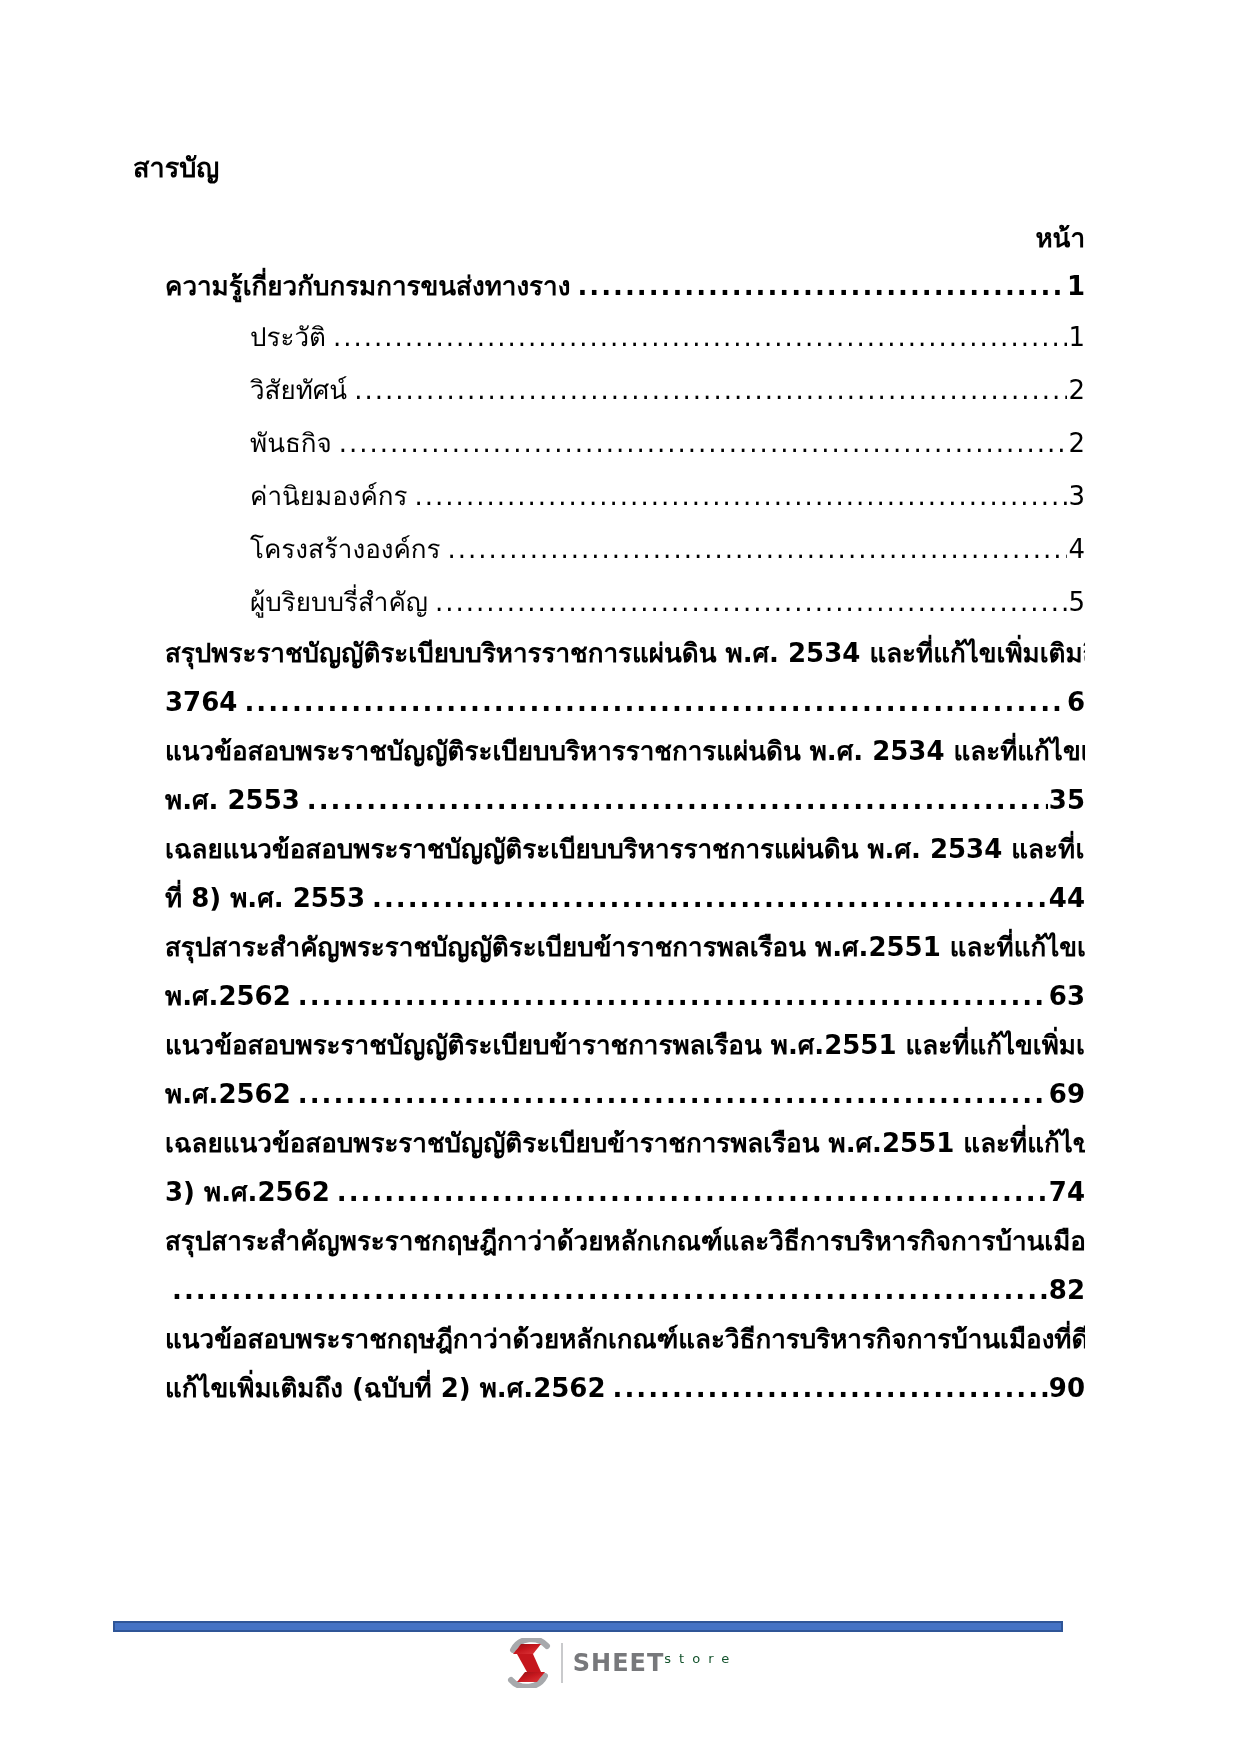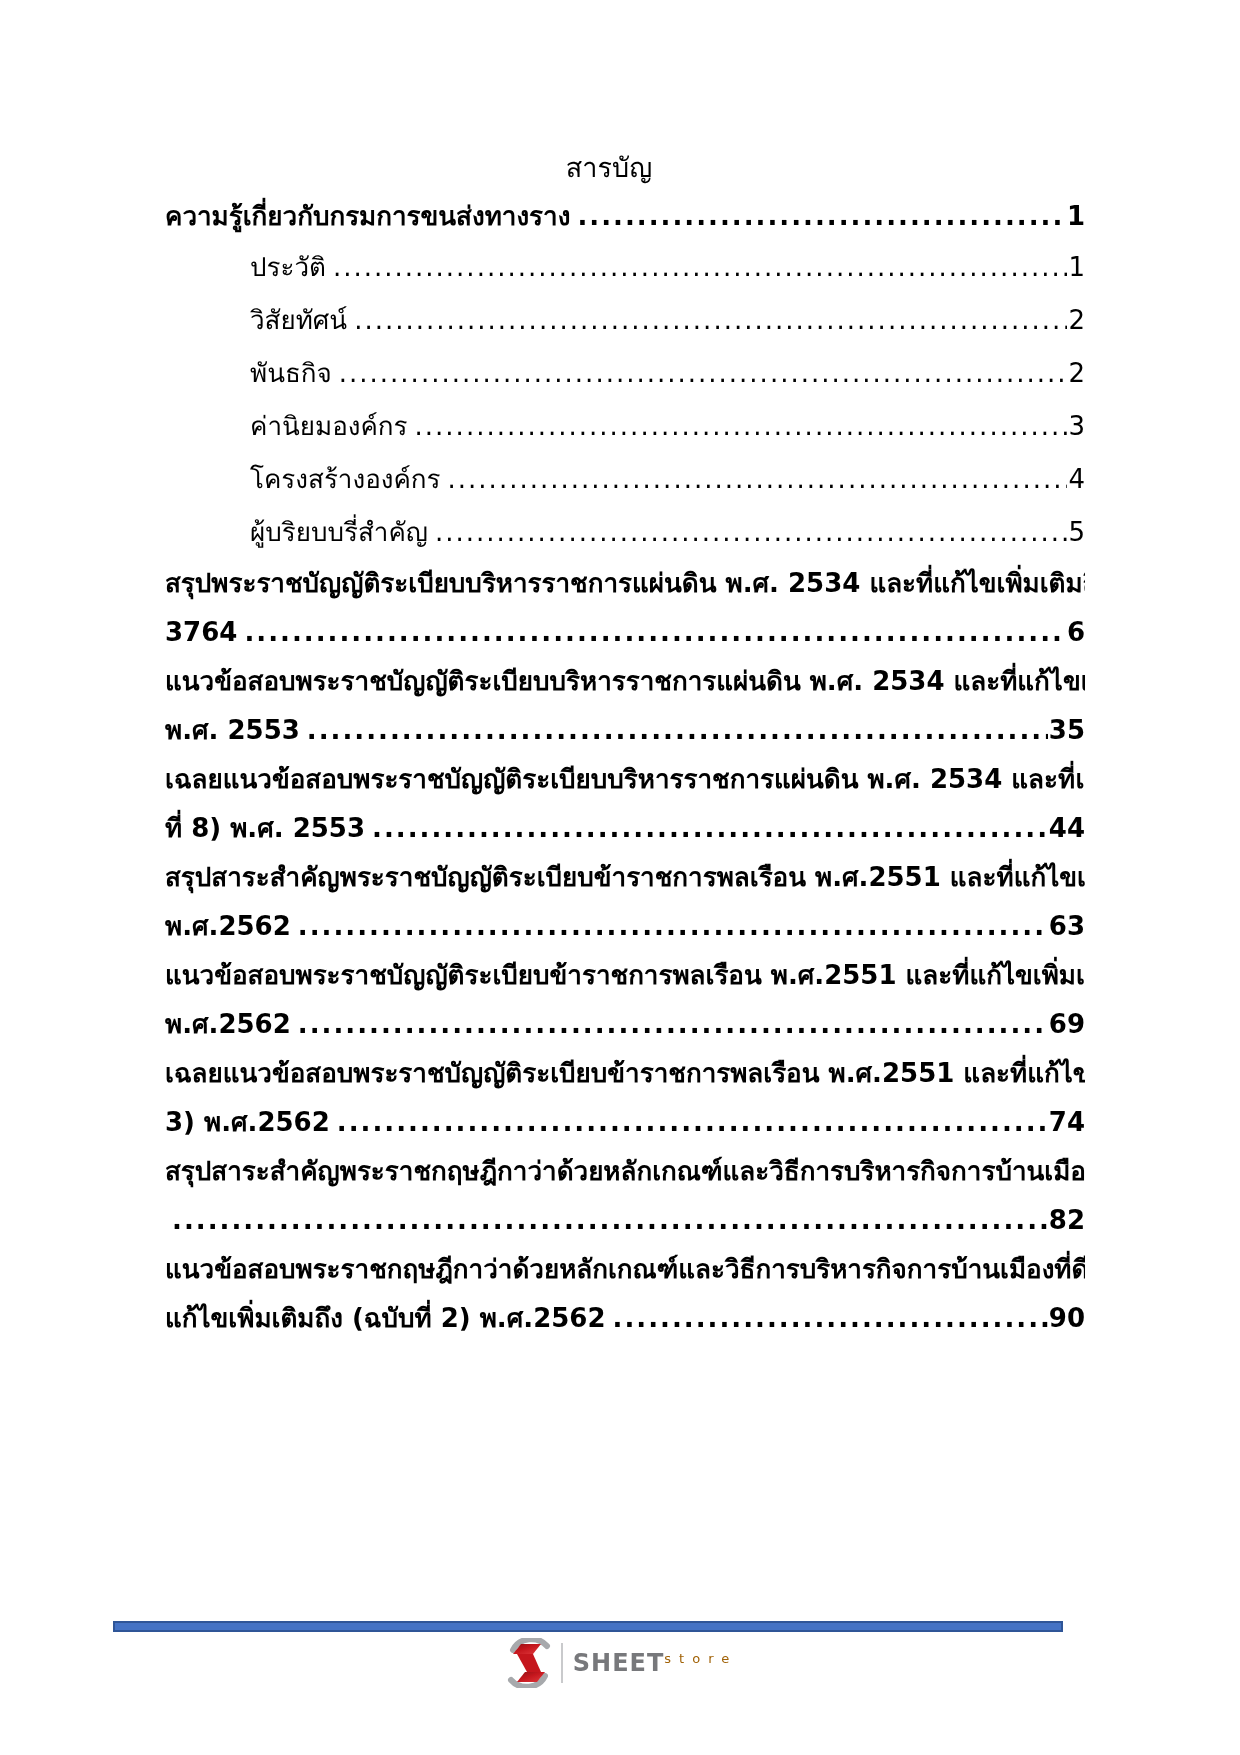--- a/index.html
+++ b/index.html
@@ -11,22 +11,21 @@
     color:#000;
     font-family:"DejaVu Sans","Liberation Sans",sans-serif;
     overflow:hidden;
   }
   .content{
     position:absolute;
     left:133px;top:148px;
     width:952px;
   }
   .doc-title{
-    text-align:center;
-    font-size:27px;font-weight:normal;
+    font-size:27px;font-weight:bold;
     height:40px;line-height:40px;
   }
   .page-col-label{
     text-align:right;
     font-size:26px;font-weight:bold;
     height:40px;line-height:40px;
     margin-top:30px;
   }
   .toc{margin-top:4px;}
   .line{
@@ -67,31 +66,32 @@
     width:2px;height:40px;
     background:#c9cacc;
     margin:0 10px 0 6px;
   }
   .brand-block{display:flex;flex-direction:row;}
   .brand{
     font-size:24px;font-weight:bold;
     color:#77787b;letter-spacing:1px;line-height:26px;
   }
   .brand-sub{
-    font-size:13px;color:#a16207;
+    font-size:13px;color:#14532d;
     letter-spacing:8px;line-height:15px;margin-top:1px;
   }
 </style>
 </head>
 <body>
 
 <div class="page">
 
   <div class="content">
     <div class="doc-title">สารบัญ</div>
+    <div class="page-col-label">หน้า</div>
     <div class="toc" id="toc">
         <div class="line bold">
           <span class="txt">ความรู้เกี่ยวกับกรมการขนส่งทางราง</span>
           <span class="dots">................................................................................................................................................................................................................................................................................................................................................................................................................</span>
           <span class="pg">1</span>
         </div>
         <div class="line indent">
           <span class="txt">ประวัติ</span>
           <span class="dots">................................................................................................................................................................................................................................................................................................................................................................................................................</span>
           <span class="pg">1</span>

